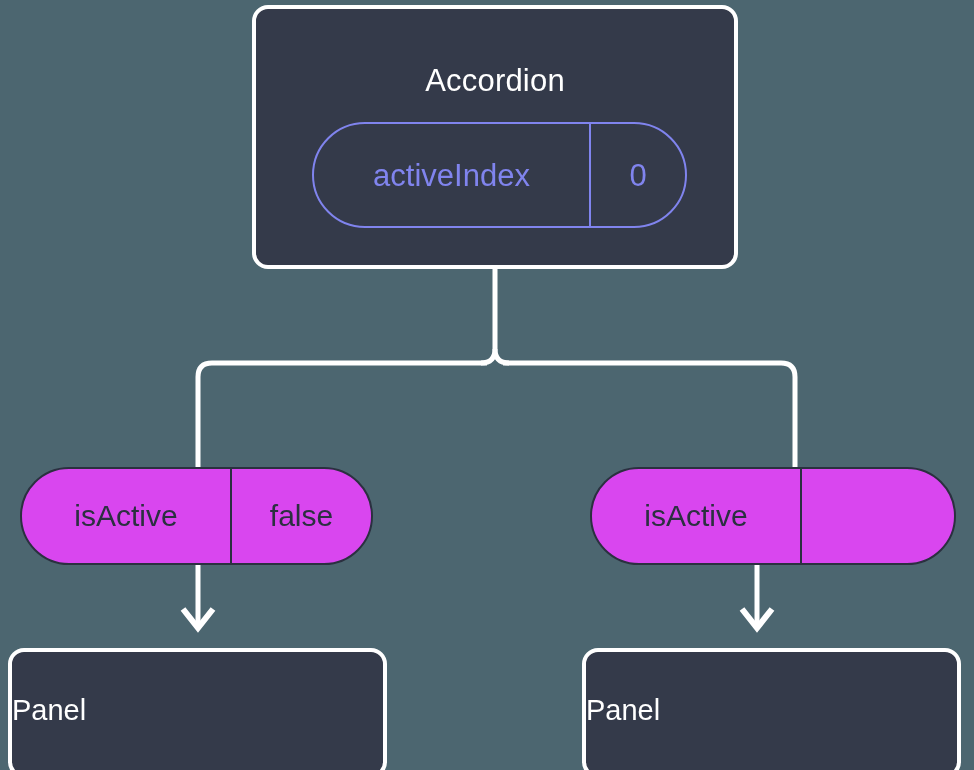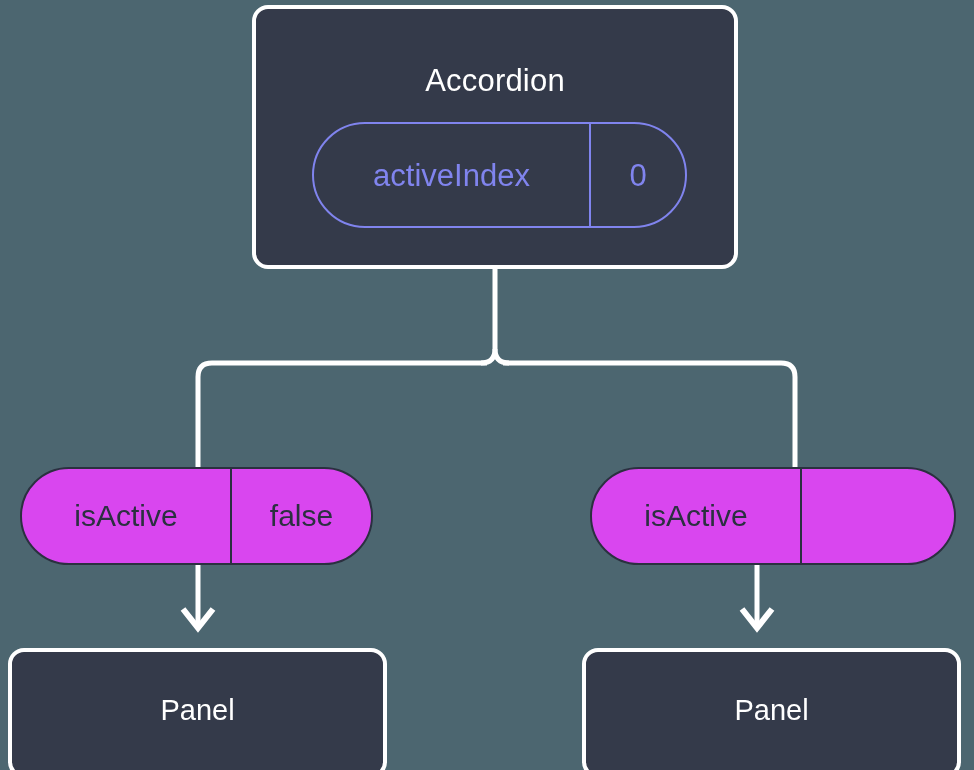--- a/index.html
+++ b/index.html
@@ -137,21 +137,20 @@
     left: 582px;
     top: 648px;
     width: 379px;
     height: 130px;
   }
   .panel-label {
     position: absolute;
     left: 0;
     right: 0;
     top: 44px;
-    text-align: center;
     color: #ffffff;
     font-size: 29px;
     line-height: 1;
   }
 </style>
 </head>
 <body>
 
 <div id="stage">
 

